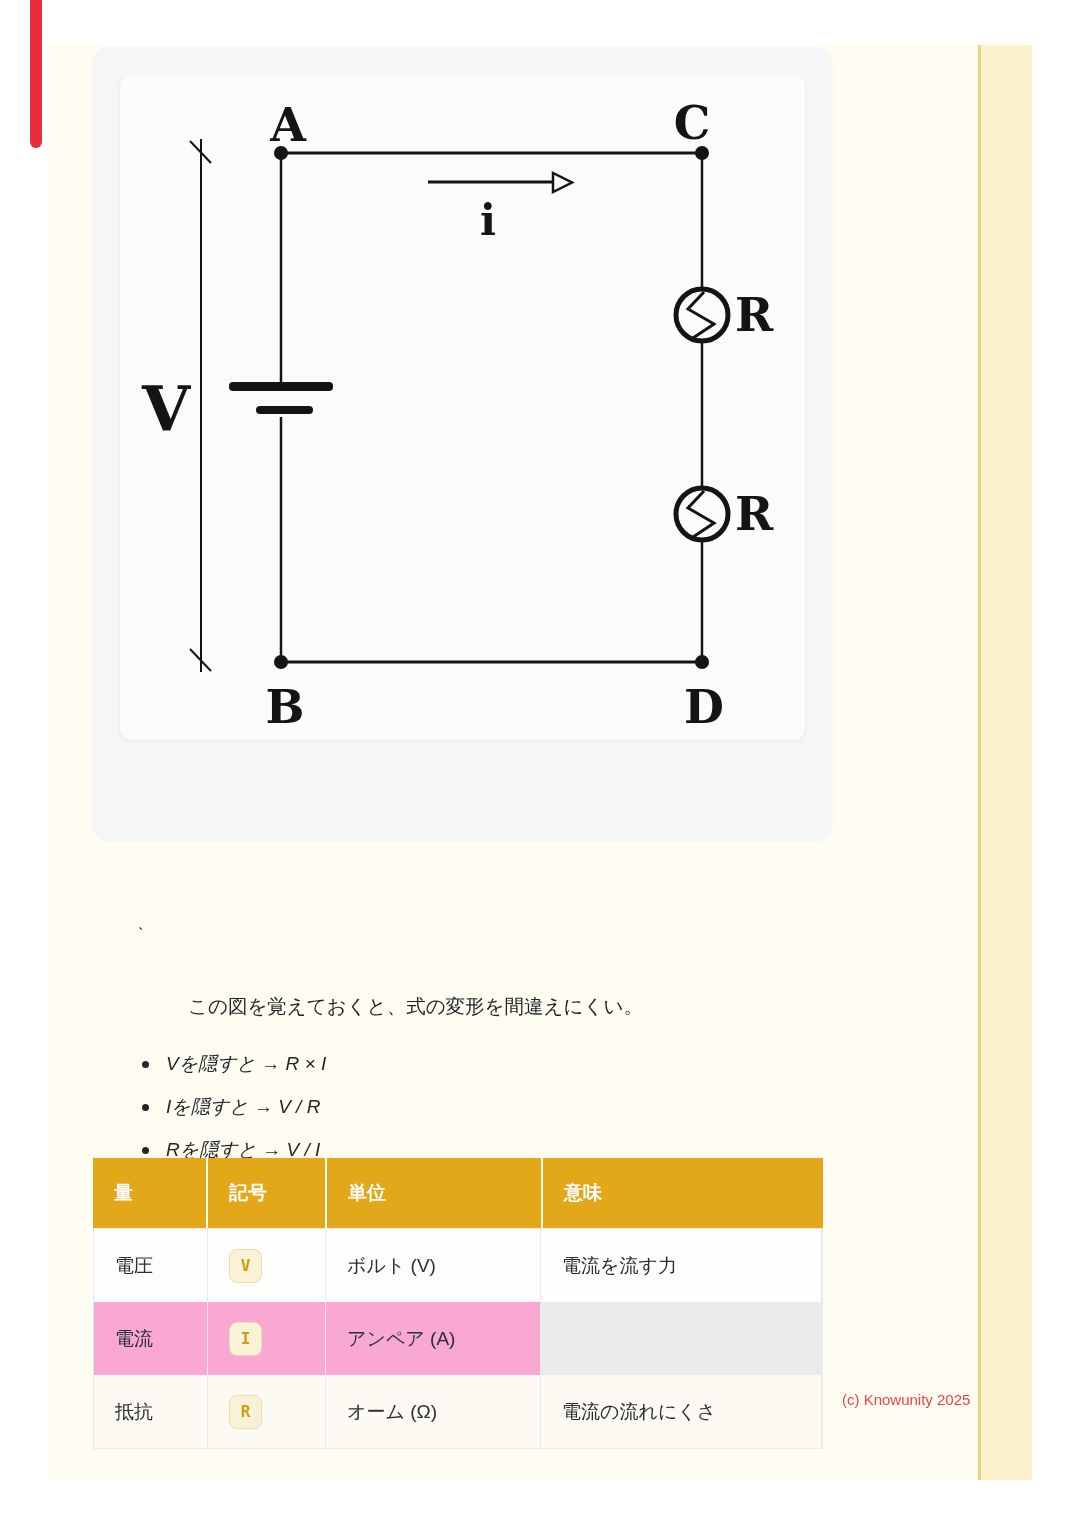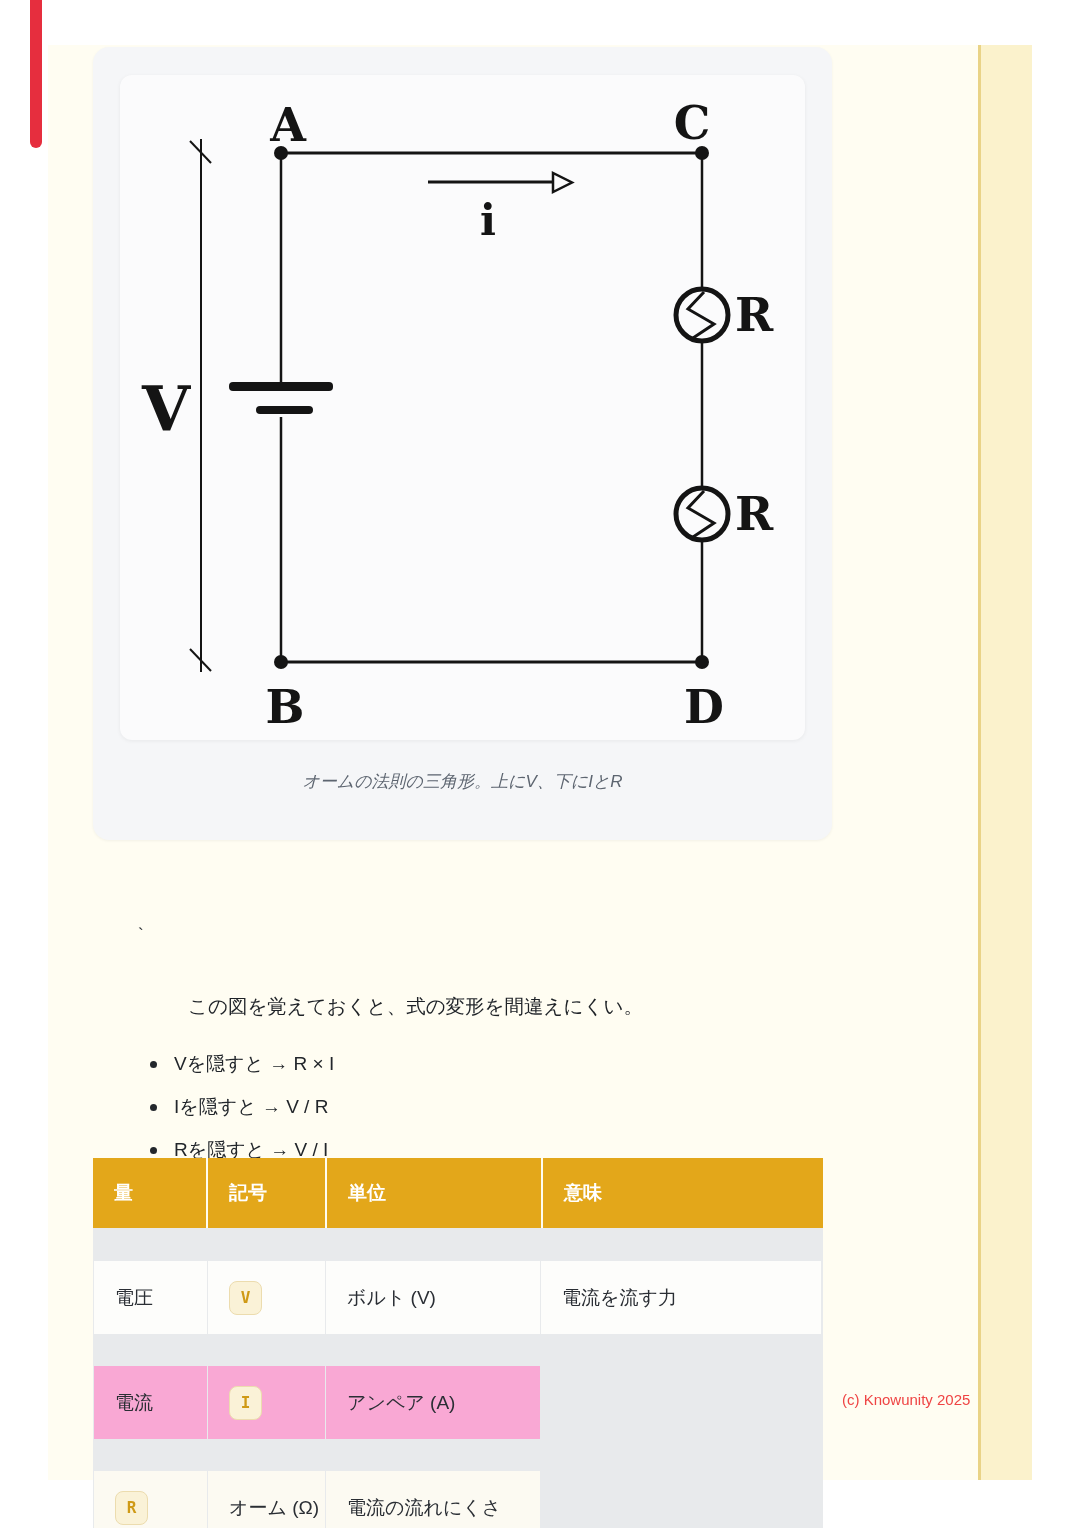--- a/index.html
+++ b/index.html
@@ -19,35 +19,35 @@
     background:#f5f6f8; border-radius:16px; box-shadow:0 1px 3px rgba(0,0,0,0.05); }
   .diagram-panel { position:absolute; left:27px; top:28px; width:685px; height:665px;
     background:#fbfbfc; border-radius:12px; box-shadow:0 1px 4px rgba(0,0,0,0.06); }
   .figure-caption { position:absolute; left:0; right:0; top:723px; text-align:center;
     font-style:italic; font-size:17px; color:#5d6570; }
   svg text { font-family:"DejaVu Serif","Liberation Serif",serif; font-weight:bold; fill:#141414; }
 
   
   .stray-mark { position:absolute; left:90px; top:880px; font-size:17px; color:#2a2e33; }
   .intro-text { position:absolute; left:92px; top:948px; font-size:19.5px; color:#1e2227;margin-left:48px; }
-  .bullet-list { position:absolute; left:100px; top:1008px; list-style:none; }
+  .bullet-list { position:absolute; left:92px; top:1008px; list-style:none;font-style:italic; }
   .bullet-list li { position:relative; padding-left:26px; margin-bottom:21px;
     font-size:19px; color:#22262b; line-height:22px; }
   .bullet-list li::before { content:""; position:absolute; left:2px; top:8px;
     width:7px; height:7px; border-radius:50%; background:#23272c; }
 
   
   .ohm-table { position:absolute; left:93px; top:1158px; width:730px; }
   .tbl-grid { display:grid; grid-template-columns:113px 117px 214px 280px; gap:2px; }
   .th-cell { background:#e3a71a; color:#ffffff; font-weight:bold; font-size:19px;
     height:70px; display:flex; align-items:center; padding-left:21px; }
   .tbl-body { background:#e8eaec; border:1px solid #e8eaec; margin-top:0; }
   .tbl-body .tbl-grid { gap:1px; }
   .td-cell { height:73px; display:flex; align-items:center; padding-left:21px;
-    font-size:19px; color:#2a2e34;margin-top:32px; }
+    font-size:19px; color:#2a2e34; }
   .row-0 .td-cell { background:#fdfdfb; }
   .row-1 .td-cell { background:#f9a8d4; }
   .row-2 .td-cell { background:#fcfaf2; }
   .sym-badge { display:inline-flex; align-items:center; justify-content:center;
     width:33px; height:34px; background:#faf2d7; border:1px solid #ecdcae; border-radius:8px;
     font-family:"DejaVu Sans Mono","Liberation Mono",monospace; font-weight:bold;
     font-size:16px; color:#cf9a16; }
 
   .copyright { position:absolute; left:842px; top:1391px; font-size:15px; color:#ef4444; white-space:nowrap; }
 </style>
@@ -94,21 +94,20 @@
         <text x="168" y="66" font-size="46" text-anchor="middle">A</text>
         <text x="572" y="64" font-size="46" text-anchor="middle">C</text>
         <text x="165" y="648" font-size="46" text-anchor="middle">B</text>
         <text x="584" y="648" font-size="46" text-anchor="middle">D</text>
         <text x="46" y="355" font-size="62" text-anchor="middle">V</text>
         <text x="368" y="160" font-size="42" text-anchor="middle">i</text>
         <text x="615" y="256" font-size="46">R</text>
         <text x="615" y="455" font-size="46">R</text>
       </svg>
     </div>
-    <div class="figure-caption">オームの法則の三角形。上にV、下にIとR</div>
   </div>
 
   <div class="stray-mark">`</div>
   <p class="intro-text">この図を覚えておくと、式の変形を間違えにくい。</p>
 
   <ul class="bullet-list">
     <li>Vを隠すと → R × I</li>
     <li>Iを隠すと → V / R</li>
     <li>Rを隠すと → V / I</li>
   </ul>
@@ -131,20 +130,21 @@
       <div class="td-cell">電流を流す力</div>
     </div>
     <div class="tbl-grid row-1">
       <div class="td-cell">電流</div>
       <div class="td-cell">
           <span class="sym-badge">I</span>
         </div>
       <div class="td-cell">アンペア (A)</div>
     </div>
     <div class="tbl-grid row-2">
+      <div class="td-cell">抵抗</div>
       <div class="td-cell">
           <span class="sym-badge">R</span>
         </div>
       <div class="td-cell">オーム (Ω)</div>
       <div class="td-cell">電流の流れにくさ</div>
     </div>
   </div>
 </div>
 
 <div class="copyright">(c) Knowunity 2025</div>

